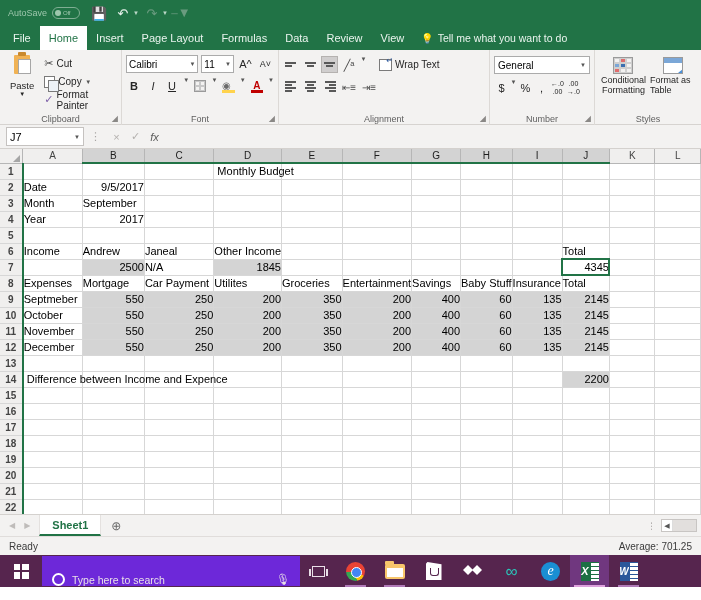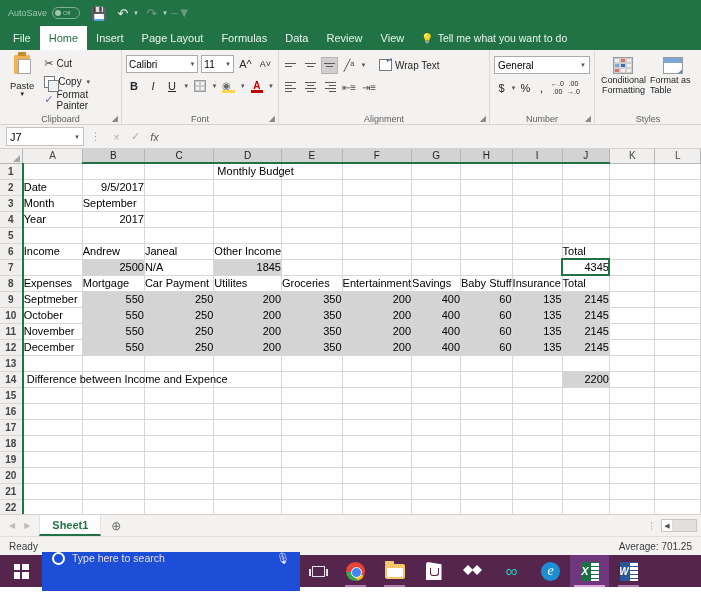--- a/index.html
+++ b/index.html
@@ -67,21 +67,21 @@
     padding: 3px 4px 0 4px; display: flex; flex-direction: column;
   }
   .rgroup-label {
     position: absolute; bottom: 1px; left: 0; right: 0;
     text-align: center; font-size: 9px; color: #5f5f5f;
   }
   .launcher {
     position: absolute; bottom: 2px; right: 3px;
     font-size: 8px; color: #8a8886; line-height: 1;
   }
-  .rgrow { display: flex; align-items: center; gap: 3px; }
+  .rgrow { display: flex; align-items: flex-start; gap: 3px; }
   .bigbtn {
     width: 40px; display: flex; flex-direction: column; align-items: center;
     font-size: 9.5px; color: #262626; padding-top: 2px;
   }
   .smallitem {
     display: flex; align-items: center; gap: 3px;
     font-size: 10px; color: #262626; height: 17px; padding: 0 2px;
   }
 
   
@@ -304,22 +304,22 @@
   .startbtn {
     width: 42px; height: 32px; display: flex; align-items: center;
     justify-content: center;
   }
   .winlogo {
     width: 15px; height: 15px; display: grid;
     grid-template-columns: 1fr 1fr; grid-template-rows: 1fr 1fr; gap: 1.5px;
   }
   .winlogo i { background: #fff; }
   .searchbox {
-    width: 258px; height: 39px; background: #1d4ed8; display: flex;
-    align-items: flex-start; gap: 7px; padding: 0 10px;
+    width: 258px; height: 30px; background: #6d28d9; display: flex;
+    align-items: flex-end; gap: 7px; padding: 0 10px;
   }
   .circ-o {
     width: 13px; height: 13px; border: 2px solid #fff; border-radius: 50%;
   }
   .search-ph { color: #e9dfe7; font-size: 10.5px; flex: 1; }
   .mic { color: #e9dfe7; font-size: 11px; }
   .taskview {
     width: 36px; height: 32px; display: flex; align-items: center; justify-content: center;
   }
   .tv-box { width: 13px; height: 11px; border: 1.4px solid #e9dfe7; position: relative; }

